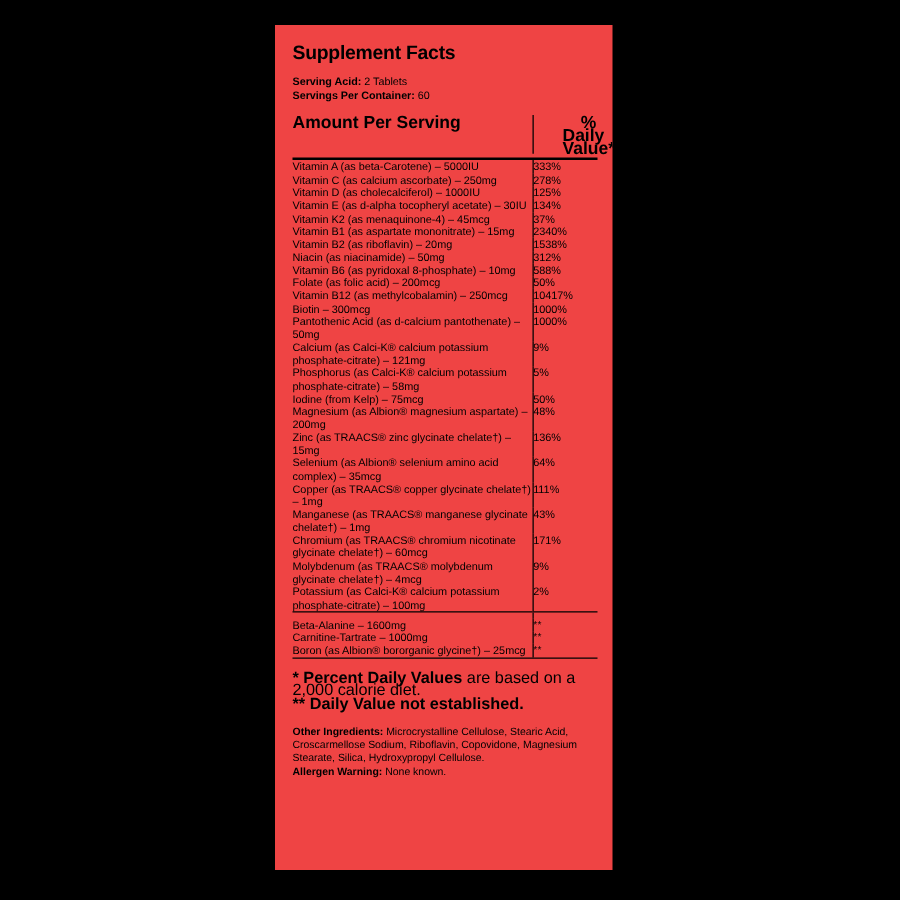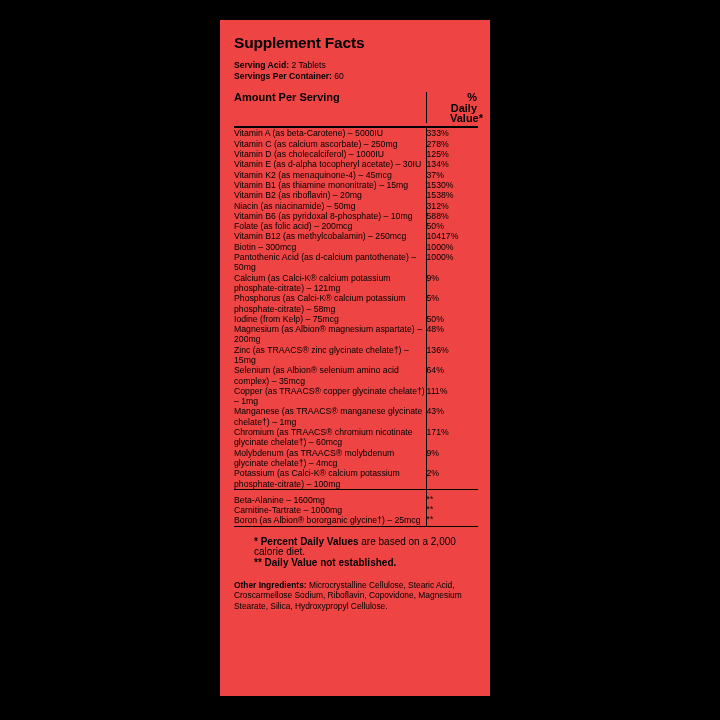--- a/index.html
+++ b/index.html
@@ -30,21 +30,21 @@
     font-size:8.6px;
     line-height:10.6px;
     font-weight:normal;
   }
   .serving-line b{font-weight:bold;}
   .gap-after-serving{height:11px;}
 
   .aps-row{
     display:flex;
     align-items:flex-start;
-    font-size:11px;
+    font-size:14px;
     font-weight:bold;
     line-height:10.4px;
     justify-content:center;
   }
   .aps-left{flex:1;padding-top:0px;}
   .aps-right{
     width:52px;
     border-left:1px solid #000;
     padding-left:23px;
     box-sizing:border-box;
@@ -100,23 +100,22 @@
     letter-spacing:0.4px;
   }
 
   .endrule{
     border-top:0.9px solid #000;
     margin-top:0px;
   }
 
   .footnotes{
     margin-top:10px;
-    font-size:10px;
+    font-size:13px;
     line-height:10.6px;
-    margin-left:20px;
   }
   .footnotes b{font-weight:bold;}
 
   .other{
     margin-top:11px;
     font-size:8.4px;
     line-height:10.8px;
   }
   .other b{font-weight:bold;}
   .allergen{
@@ -169,22 +168,22 @@
         </tr>
         <tr>
           <td class="nm">Vitamin E (as d-alpha tocopheryl acetate) – 30IU</td>
           <td class="dv">134%</td>
         </tr>
         <tr>
           <td class="nm">Vitamin K2 (as menaquinone-4) – 45mcg</td>
           <td class="dv">37%</td>
         </tr>
         <tr>
-          <td class="nm">Vitamin B1 (as thiamine mononitrate) – 15mg</td>
-          <td class="dv">1530%</td>
+          <td class="nm">Vitamin B1 (as aspartate mononitrate) – 15mg</td>
+          <td class="dv">2340%</td>
         </tr>
         <tr>
           <td class="nm">Vitamin B2 (as riboflavin) – 20mg</td>
           <td class="dv">1538%</td>
         </tr>
         <tr>
           <td class="nm">Niacin (as niacinamide) – 50mg</td>
           <td class="dv">312%</td>
         </tr>
         <tr>
@@ -278,14 +277,17 @@
     </div>
     <div>
       <b>** Daily Value not established.</b>
     </div>
   </div>
 
   <div class="other">
     <b>Other Ingredients:</b><span> Microcrystalline Cellulose, Stearic Acid, Croscarmellose Sodium, Riboflavin, Copovidone, Magnesium Stearate, Silica, Hydroxypropyl Cellulose.</span>
   </div>
 
+  <div class="allergen">
+    <b>Allergen Warning:</b><span> None known.</span>
+  </div>
 
 </div>
 
 </body></html>

